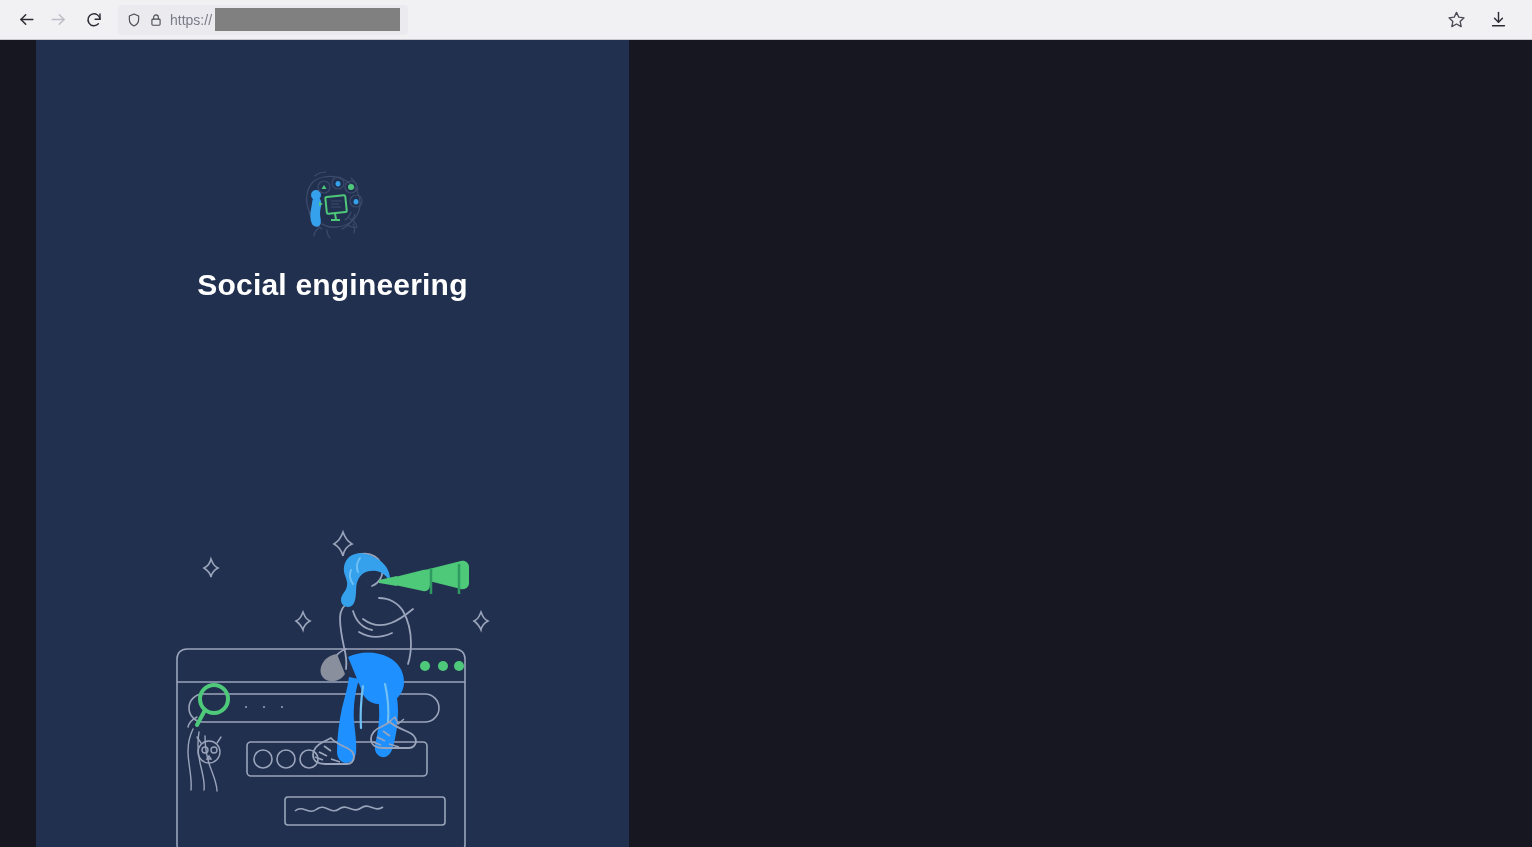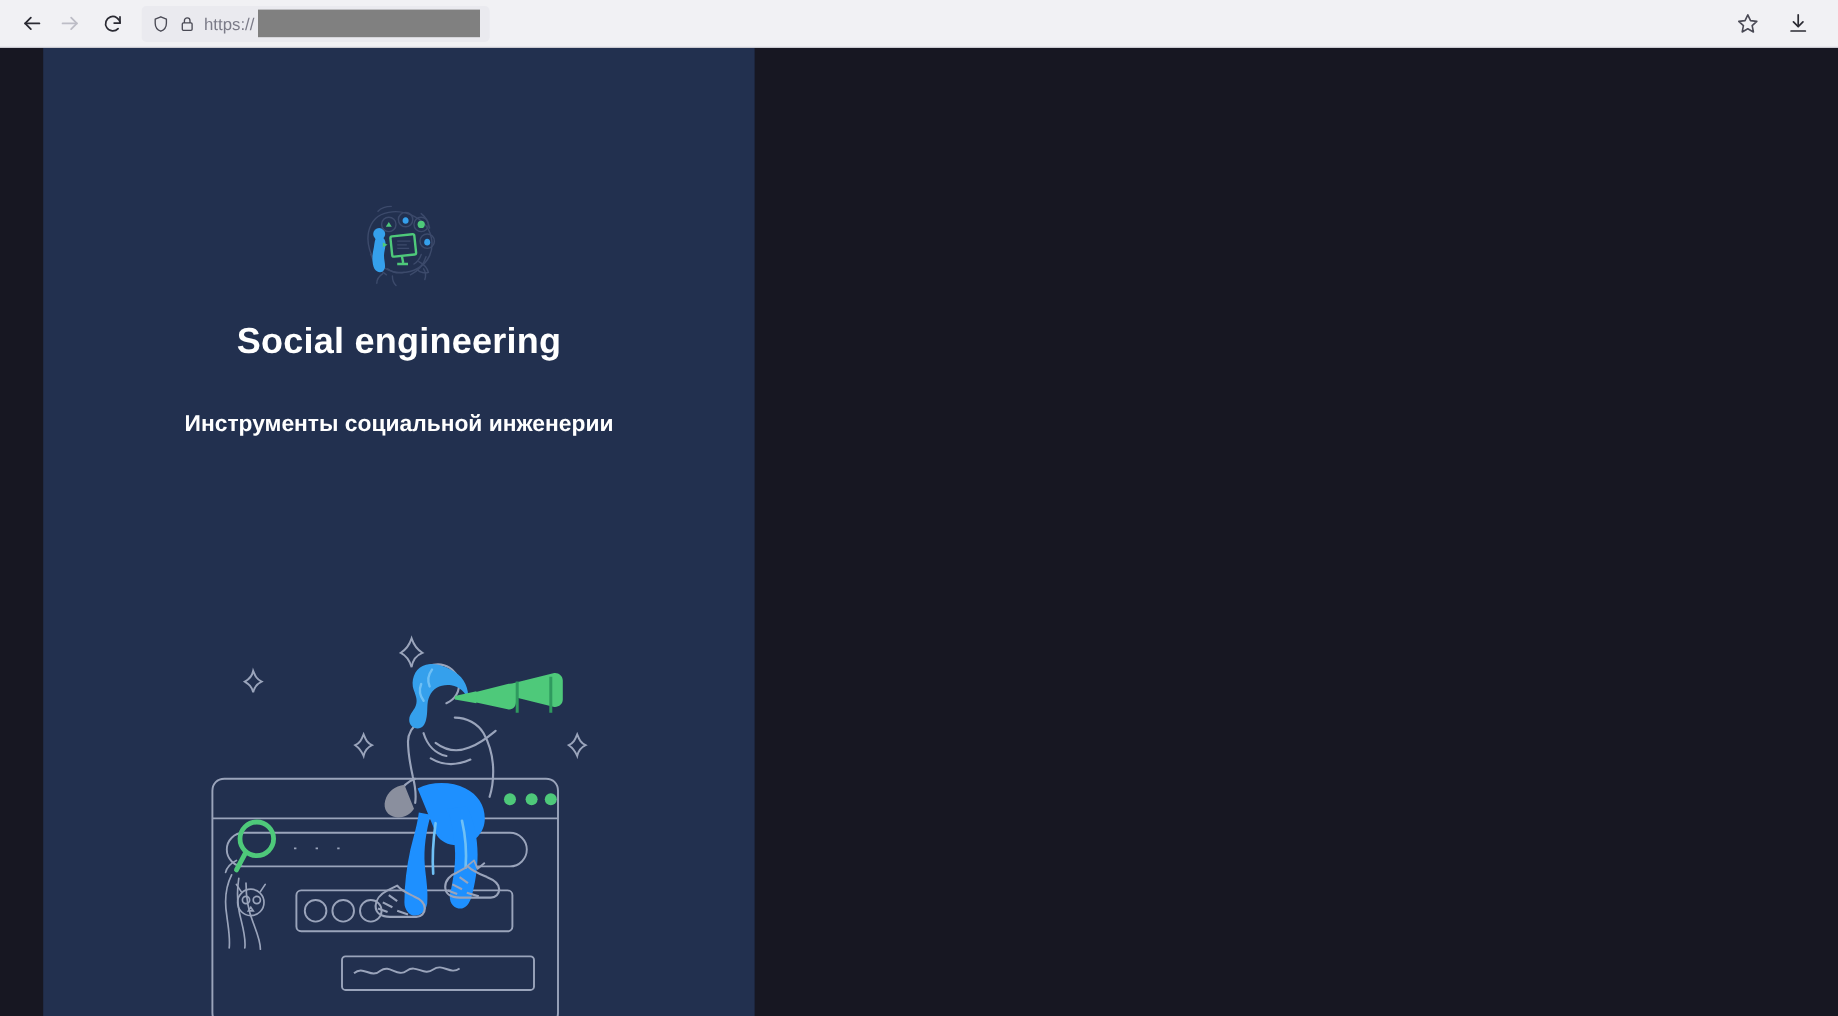--- a/index.html
+++ b/index.html
@@ -213,21 +213,20 @@
           <path d="M42.5 16c0-2 1-3 2.5-3s2.5 1 2.5 3c0 1.5-1 2.5-2.5 2.5S42.5 17.5 42.5 16z" fill="#35a0ec"></path>
           <circle cx="58" cy="19" r="6" fill="none" stroke="#3c4a6b" stroke-width="1.2"></circle>
           <circle cx="58" cy="19" r="3" fill="#4ec97a"></circle>
           <circle cx="63" cy="33" r="6" fill="none" stroke="#3c4a6b" stroke-width="1.2"></circle>
           <path d="M60.5 34c0-2 1-3 2.5-3s2.5 1 2.5 3c0 1.5-1 2.5-2.5 2.5S60.5 35.5 60.5 34z" fill="#35a0ec"></path>
         </g>
       </svg>
     </div>
 
     <div class="brand-title">Social engineering</div>
-    <div class="brand-subtitle">Инструменты социальной инженерии</div>
 
     <div class="hero-illustration">
       <svg width="340" height="340" viewBox="0 0 340 340">
 
         <g stroke="#9aa4bb" stroke-width="1.6" fill="none" stroke-linecap="round">
           <path d="M180 18c2 6 4 9 9 12-5 2-8 5-9 12-2-7-5-10-9-12 5-3 7-6 9-12z"></path>
           <path d="M48 45c2 5 3 7 7 9-4 2-6 4-7 9-1-5-4-7-7-9 4-2 6-4 7-9z"></path>
           <path d="M140 98c2 5 3 7 7 9-4 2-6 4-7 9-2-5-4-7-7-9 4-2 5-4 7-9z"></path>
           <path d="M318 98c2 5 3 7 7 9-4 2-6 4-7 9-2-5-4-7-7-9 4-2 5-4 7-9z"></path>
         </g>

